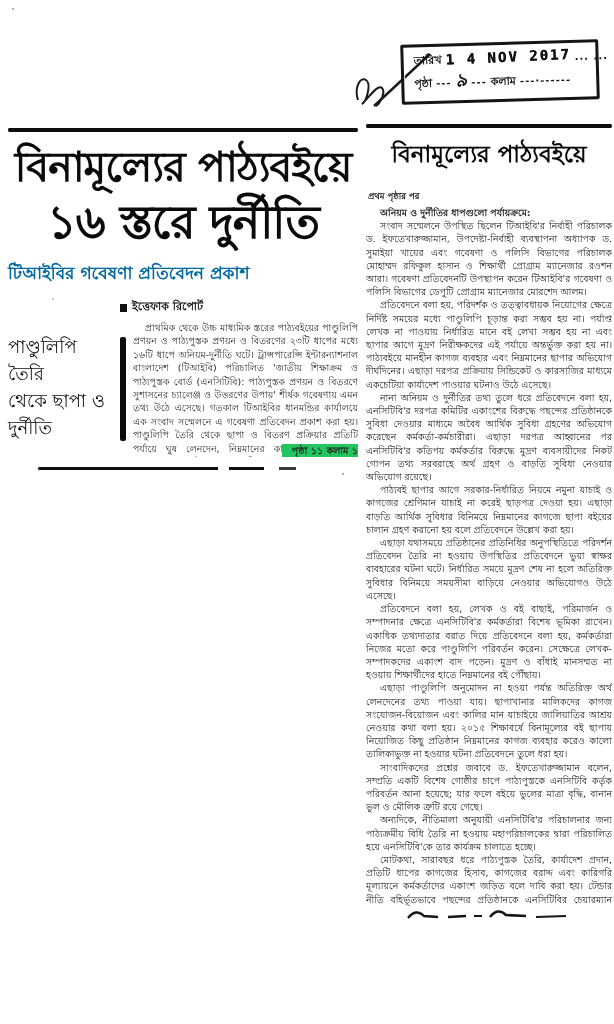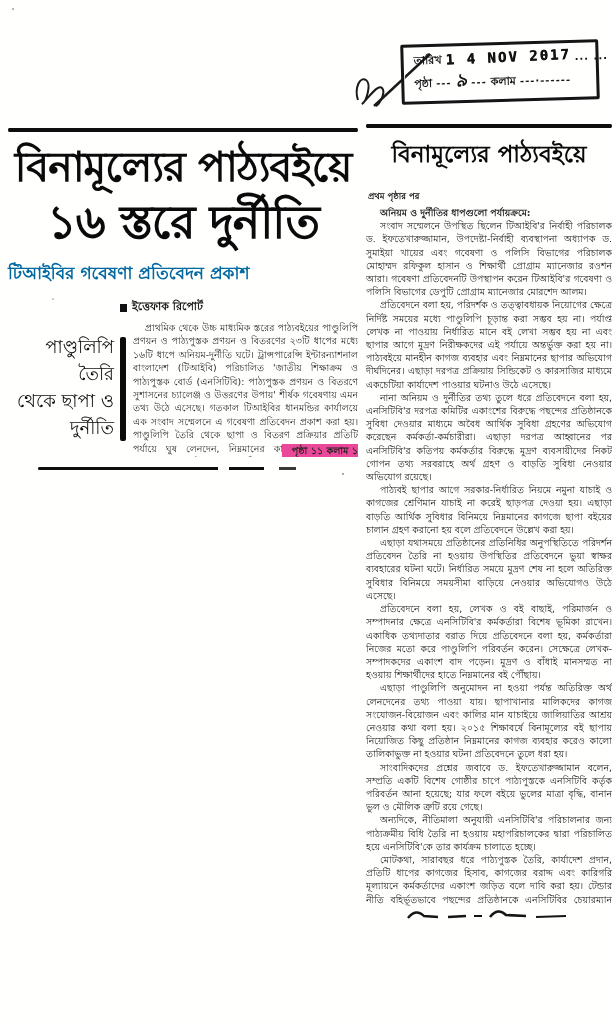--- a/index.html
+++ b/index.html
@@ -38,27 +38,27 @@
   .rule{height:4px;background:#0e0e0e;border-radius:2px/3px;}
   .rule.broken{background:linear-gradient(90deg,#0e0e0e 0 62%,transparent 62% 66%,#0e0e0e 66% 78%,transparent 78% 83%,#3a3a3a 83% 89%,transparent 89% 100%);height:3px;}
   .headline{font-weight:bold;text-align:center;color:#0a0a0a;letter-spacing:-1px;}
   .headline .l1{font-size:41px;line-height:54px;margin-top:8px;}
   .headline .l2{font-size:46px;line-height:56px;}
   .subhead{font-size:17px;font-weight:bold;margin-top:10px;color:#0369a1;}
   .byline{display:flex;align-items:center;gap:5px;margin:10px 0 4px 112px;text-align:center;}
   .byline .sq{width:7px;height:8px;background:#111;}
   .byline .txt{font-size:11px;font-weight:bold;}
   .front-content{display:flex;align-items:flex-start;}
-  .pullquote{width:106px;flex:none;text-align:right;font-size:18px;line-height:27px;
+  .pullquote{width:106px;flex:none;font-size:18px;line-height:27px;
     font-weight:500;padding-top:12px;color:#0d0d0d;}
   .vbar{width:6px;flex:none;background:#0b0b0b;height:104px;margin:16px 0 0 6px;border-radius:2px;}
   .front-body{flex:1;position:relative;padding-left:7px;font-size:9.4px;line-height:13.4px;
     text-align:justify;color:#262626;height:136px;overflow:hidden;}
   .front-body p{margin:0;text-indent:12px;}
-  .jumpline{position:absolute;right:0;bottom:0;background:#ec4899;font-weight:bold;
+  .jumpline{position:absolute;right:0;bottom:0;background:#22c55e;font-weight:bold;
     font-size:9.6px;padding-left:10px;}
   
   .cont{position:absolute;left:366px;top:124px;width:246px;}
   .cont-head{font-size:23px;font-weight:bold;text-align:center;margin-top:8px;color:#0a0a0a;}
   .cont-from{font-size:8.5px;font-weight:bold;margin:15px 0 2px 2px;}
   .cont-body{font-size:9.3px;line-height:13.2px;text-align:justify;color:#242424;
     height:700px;overflow:hidden;}
   .cont-body p{margin:0;text-indent:14px;}
   .cont-body p.lead{font-weight:bold;}
   .endmark{margin:2px auto 0;display:block;}

